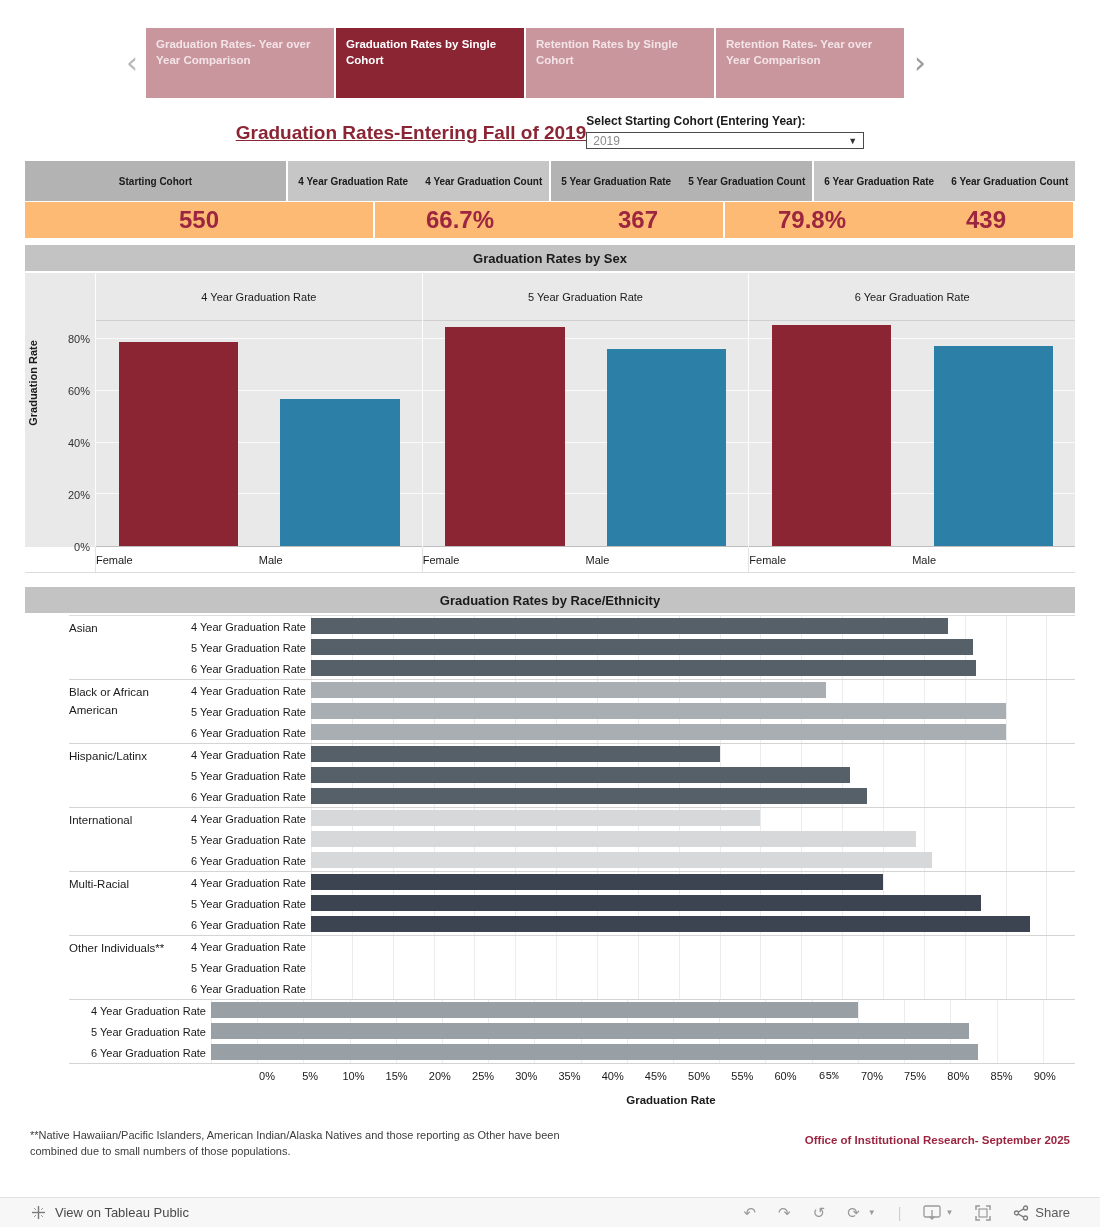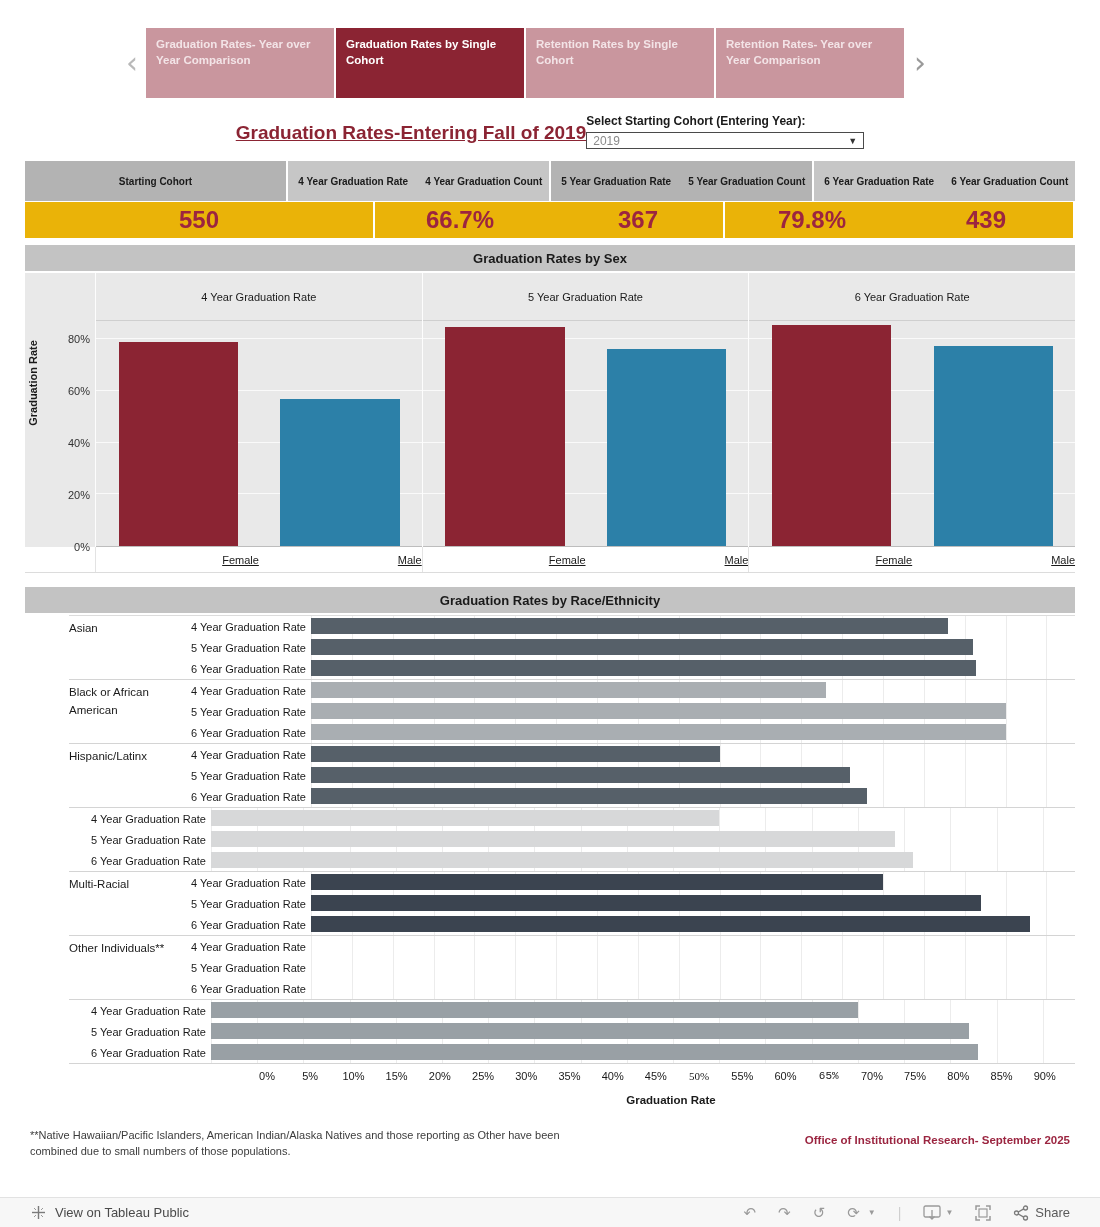--- a/index.html
+++ b/index.html
@@ -27,21 +27,21 @@
 
   
   .summary { margin:12px 25px 0 25px; }
   .sum-head, .sum-vals { display:flex; }
   .sum-group { display:flex; }
   .gap { width:2px; background:#fff; }
   .sum-cell { display:flex; flex-direction:column; justify-content:center; text-align:center;
               font-size:10px; font-weight:bold; color:#1a1a1a; height:40px; line-height:1.5; }
   .shade-dark { background:#b3b3b3; }
   .shade-light { background:#c6c6c6; }
-  .sum-vals { background:#eab308; margin-top:1px; }
+  .sum-vals { background:#fdba74; margin-top:1px; }
   .val-cell { height:36px; display:flex; align-items:center; justify-content:center;
               color:#9c2540; font-size:24px; font-weight:bold; }
 
   
   .band { height:26px; background:#c3c3c3; margin:7px 25px 0 25px; display:flex; align-items:center;
           justify-content:center; font-size:13px; font-weight:bold; color:#1a1a1a; }
 
   
   .sex-chart { margin:2px 25px 0 25px; }
   .sex-main { display:flex; background:#e9e9e9; }
@@ -53,21 +53,21 @@
   .panel { flex:1; border-left:1px solid #fdfdfd; }
   .panel-header { height:48px; display:flex; align-items:center; justify-content:center;
                   font-size:11px; color:#1a1a1a; border-bottom:1px solid #cfcfcf; }
   .plot { height:226px; position:relative; border-bottom:1px solid #bdbdbd; }
   .grid-h { position:absolute; left:0; right:0; height:1px; background:#fafafa; }
   .vbar { position:absolute; bottom:0; width:36.6%; }
   .sex-xrow { display:flex; background:#fff; border-bottom:1px solid #dcdcdc; height:26px; }
   .sex-xrow .spacer { width:70px; }
   .sex-xpanels { flex:1; display:flex; }
   .sex-xpanel { flex:1; display:flex; border-left:1px solid #e3e3e3; }
-  .cat-label { flex:1; text-align:right; font-size:11px; color:#1a1a1a; line-height:26px;text-decoration:underline; }
+  .cat-label { flex:1; text-align:left; font-size:11px; color:#1a1a1a; line-height:26px; }
 
   
   .race-chart { margin:2px 25px 0 25px; }
   .race-groups { border-top:1px solid #dcdcdc;margin-left:44px; }
   .race-group { display:flex; border-bottom:1px solid #d4d4d4; }
   .g-label { width:100px; font-size:11.5px; color:#1a1a1a; padding-top:4px; line-height:1.55; }
   .g-rows { flex:1; }
   .race-row { display:flex; align-items:center; height:21px; }
   .m-label { width:142px; text-align:right; padding-right:5px; font-size:11px; color:#1a1a1a; }
   .track { flex:1; position:relative; height:21px;
@@ -296,20 +296,21 @@
             </div>
             <div class="race-row">
               <div class="m-label">6 Year Graduation Rate</div>
               <div class="track">
                 <div class="hbar" style="width: 72.7273%; background: rgb(86, 96, 105);"></div>
               </div>
             </div>
           </div>
         </div>
         <div class="race-group">
+          <div class="g-label">International</div>
           <div class="g-rows">
             <div class="race-row">
               <div class="m-label">4 Year Graduation Rate</div>
               <div class="track">
                 <div class="hbar" style="width: 58.8235%; background: rgb(215, 216, 217);"></div>
               </div>
             </div>
             <div class="race-row">
               <div class="m-label">5 Year Graduation Rate</div>
               <div class="track">
@@ -393,21 +394,21 @@
           <div class="xtick" style="left: 0%;">0%</div>
           <div class="xtick" style="left: 5.34759%;">5%</div>
           <div class="xtick" style="left: 10.6952%;">10%</div>
           <div class="xtick" style="left: 16.0428%;">15%</div>
           <div class="xtick" style="left: 21.3904%;">20%</div>
           <div class="xtick" style="left: 26.738%;">25%</div>
           <div class="xtick" style="left: 32.0856%;">30%</div>
           <div class="xtick" style="left: 37.4332%;">35%</div>
           <div class="xtick" style="left: 42.7807%;">40%</div>
           <div class="xtick" style="left: 48.1283%;">45%</div>
-          <div class="xtick" style="left: 53.4759%; font-family: Liberation Serif, serif;">50%</div>
+          <div class="xtick" style="left: 53.4759%;">50%</div>
           <div class="xtick" style="left: 58.8235%;">55%</div>
           <div class="xtick" style="left: 64.1711%;">60%</div>
           <div class="xtick" style="left: 69.5187%; font-family: Liberation Mono, monospace;">65%</div>
           <div class="xtick" style="left: 74.8663%;">70%</div>
           <div class="xtick" style="left: 80.2139%;">75%</div>
           <div class="xtick" style="left: 85.5615%;">80%</div>
           <div class="xtick" style="left: 90.9091%;">85%</div>
           <div class="xtick" style="left: 96.2567%;">90%</div>
         </div>
     </div>

